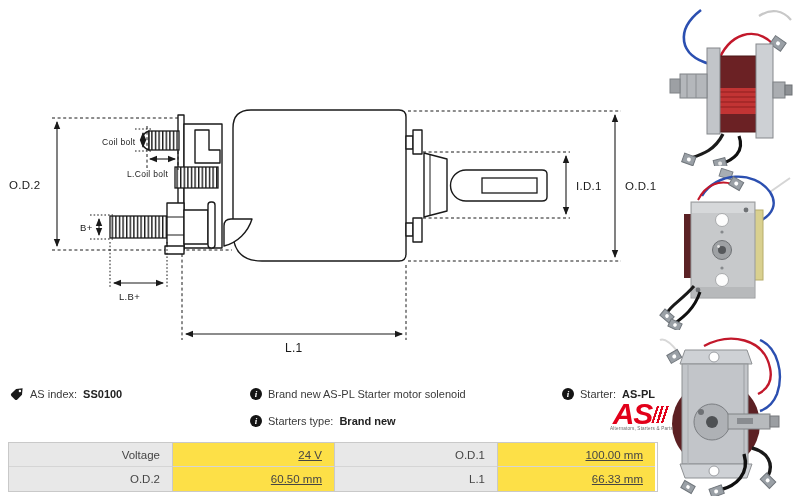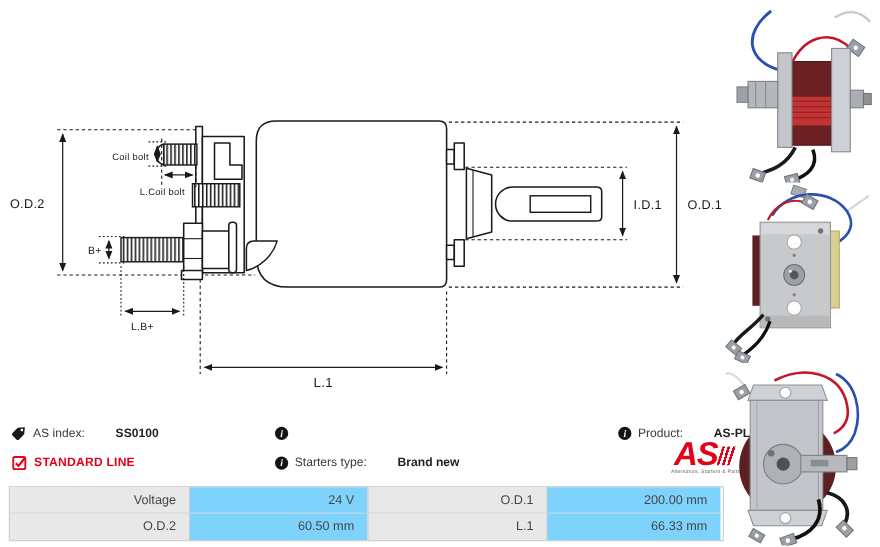--- a/index.html
+++ b/index.html
@@ -9,40 +9,40 @@
   .drawing{position:absolute;left:0;top:0;}
   .drawing text{fill:#1a1a1a;letter-spacing:.3px;}
   .ln{fill:#fff;stroke:#1a1a1a;stroke-width:1.4;stroke-linejoin:round;}
   .thin{fill:none;stroke:#1a1a1a;stroke-width:1;}
   .dim{stroke:#1a1a1a;stroke-width:1.1;fill:none;}
   .dash{stroke:#1a1a1a;stroke-width:1;stroke-dasharray:3 2.6;fill:none;}
   .dot{stroke:#1a1a1a;stroke-width:1;stroke-dasharray:1.6 2;fill:none;}
   .photo{position:absolute;cursor:pointer;}
   .info-row{position:absolute;display:flex;align-items:center;gap:6px;
             height:16px;font-size:11px;white-space:nowrap;}
-  .info-row b{font-weight:700;color:#222;margin-left:22px;}
+  .info-row b{font-weight:700;color:#222;}
   .red{color:#e2001a;font-weight:700;letter-spacing:.2px;}
   .info-icon{display:inline-flex;align-items:center;justify-content:center;
              width:12px;height:12px;border-radius:50%;background:#141414;color:#fff;
              font:italic 700 9px "Liberation Serif",serif;flex:0 0 auto;}
   .as-logo{position:absolute;left:610px;top:401px;width:60px;text-align:center;}
   .as-mark{display:flex;align-items:flex-end;justify-content:center;gap:2px;height:24px;}
   .as-text{font-style:italic;font-weight:700;font-size:30px;line-height:22px;
            color:#e2001a;letter-spacing:-1px;}
   .as-stripes{width:13px;height:17px;margin-bottom:2px;transform:skewX(-18deg);
               background:repeating-linear-gradient(90deg,#e2001a 0 2.4px,#fff 2.4px 4.8px);}
   .as-tagline{font-size:4.6px;color:#666;margin-top:1px;white-space:nowrap;letter-spacing:.2px;}
   .spec-table{position:absolute;left:8px;top:442px;width:650px;border:1px solid #c9c9c9;
               display:grid;grid-template-columns:163px 162px 163px 158px;box-sizing:border-box;}
   .cell{height:24px;line-height:24px;font-size:11.5px;color:#454545;text-align:right;
         padding-right:12px;box-sizing:border-box;border-left:1px solid #c9c9c9;}
   .cell.first{border-left:none;}
   .cell.r0{border-bottom:1px solid #d5d5d5;}
   .cell.lab{background:#e8e8e8;}
-  .cell.val{background:#7dd3fc;}
+  .cell.val{background:#fde047;text-decoration:underline;}
 </style>
 </head>
 <body>
 
 <div class="page">
 
   <svg class="drawing" width="665" height="380" viewBox="0 0 665 380">
     <defs>
       <marker id="ah" viewBox="0 0 8 8" markerWidth="8" markerHeight="8" refX="7" refY="4" orient="auto-start-reverse" markerUnits="userSpaceOnUse">
         <path d="M0,0.8 L8,4 L0,7.2 Z" fill="#1a1a1a"></path>
@@ -247,56 +247,50 @@
 
   <div class="info-row" style="left:10px;top:386px;align-items:center;">
     <svg width="14" height="14" viewBox="0 0 14 14">
       <path d="M12.6,1.3 L6.1,1.9 L1.4,6.6 a1.7,1.7 0 0 0 0,2.4 l3.5,3.5 a1.7,1.7 0 0 0 2.4,0 L12,7.8 Z" fill="#1a1a1a"></path>
       <circle cx="9.9" cy="4" r="1.2" fill="#fff"></circle>
     </svg>
     <span>AS index:</span>
     <b>SS0100</b>
   </div>
 
-  <div class="info-row" style="left:11px;top:413px;">
-    <svg width="14" height="14" viewBox="0 0 14 14">
-      <rect x="1" y="1.5" width="11" height="11" rx="1.5" fill="none" stroke="#e2001a" stroke-width="1.7"></rect>
-      <path d="M3.4,7.2 L5.8,9.6 L11.4,2.6" fill="none" stroke="#e2001a" stroke-width="1.9"></path>
-    </svg>
-    <span class="red">STANDARD LINE</span>
-  </div>
 
   <div class="info-row" style="left:250px;top:386px;">
     <span class="info-icon">i</span>
+    <span>Brand new AS-PL Starter motor solenoid</span>
   </div>
 
   <div class="info-row" style="left:250px;top:413px;">
     <span class="info-icon">i</span>
     <span>Starters type:</span>
     <b>Brand new</b>
   </div>
 
   <div class="info-row" style="left:562px;top:386px;">
     <span class="info-icon">i</span>
-    <span>Product:</span>
+    <span>Starter:</span>
     <b>AS-PL</b>
   </div>
 
   <div class="as-logo">
     <div class="as-mark">
       <span class="as-text">AS</span>
       <span class="as-stripes"></span>
     </div>
     <div class="as-tagline">Alternators, Starters &amp; Parts</div>
   </div>
 
   <div class="spec-table">
     <div class="cell lab r0 first">Voltage</div>
     <div class="cell val r0">24 V</div>
     <div class="cell lab r0">O.D.1</div>
-    <div class="cell val r0">200.00 mm</div>
+    <div class="cell val r0">100.00 mm</div>
     <div class="cell lab first">O.D.2</div>
     <div class="cell val">60.50 mm</div>
     <div class="cell lab">L.1</div>
     <div class="cell val">66.33 mm</div>
   </div>
 
 </div>
 
 </body></html>

